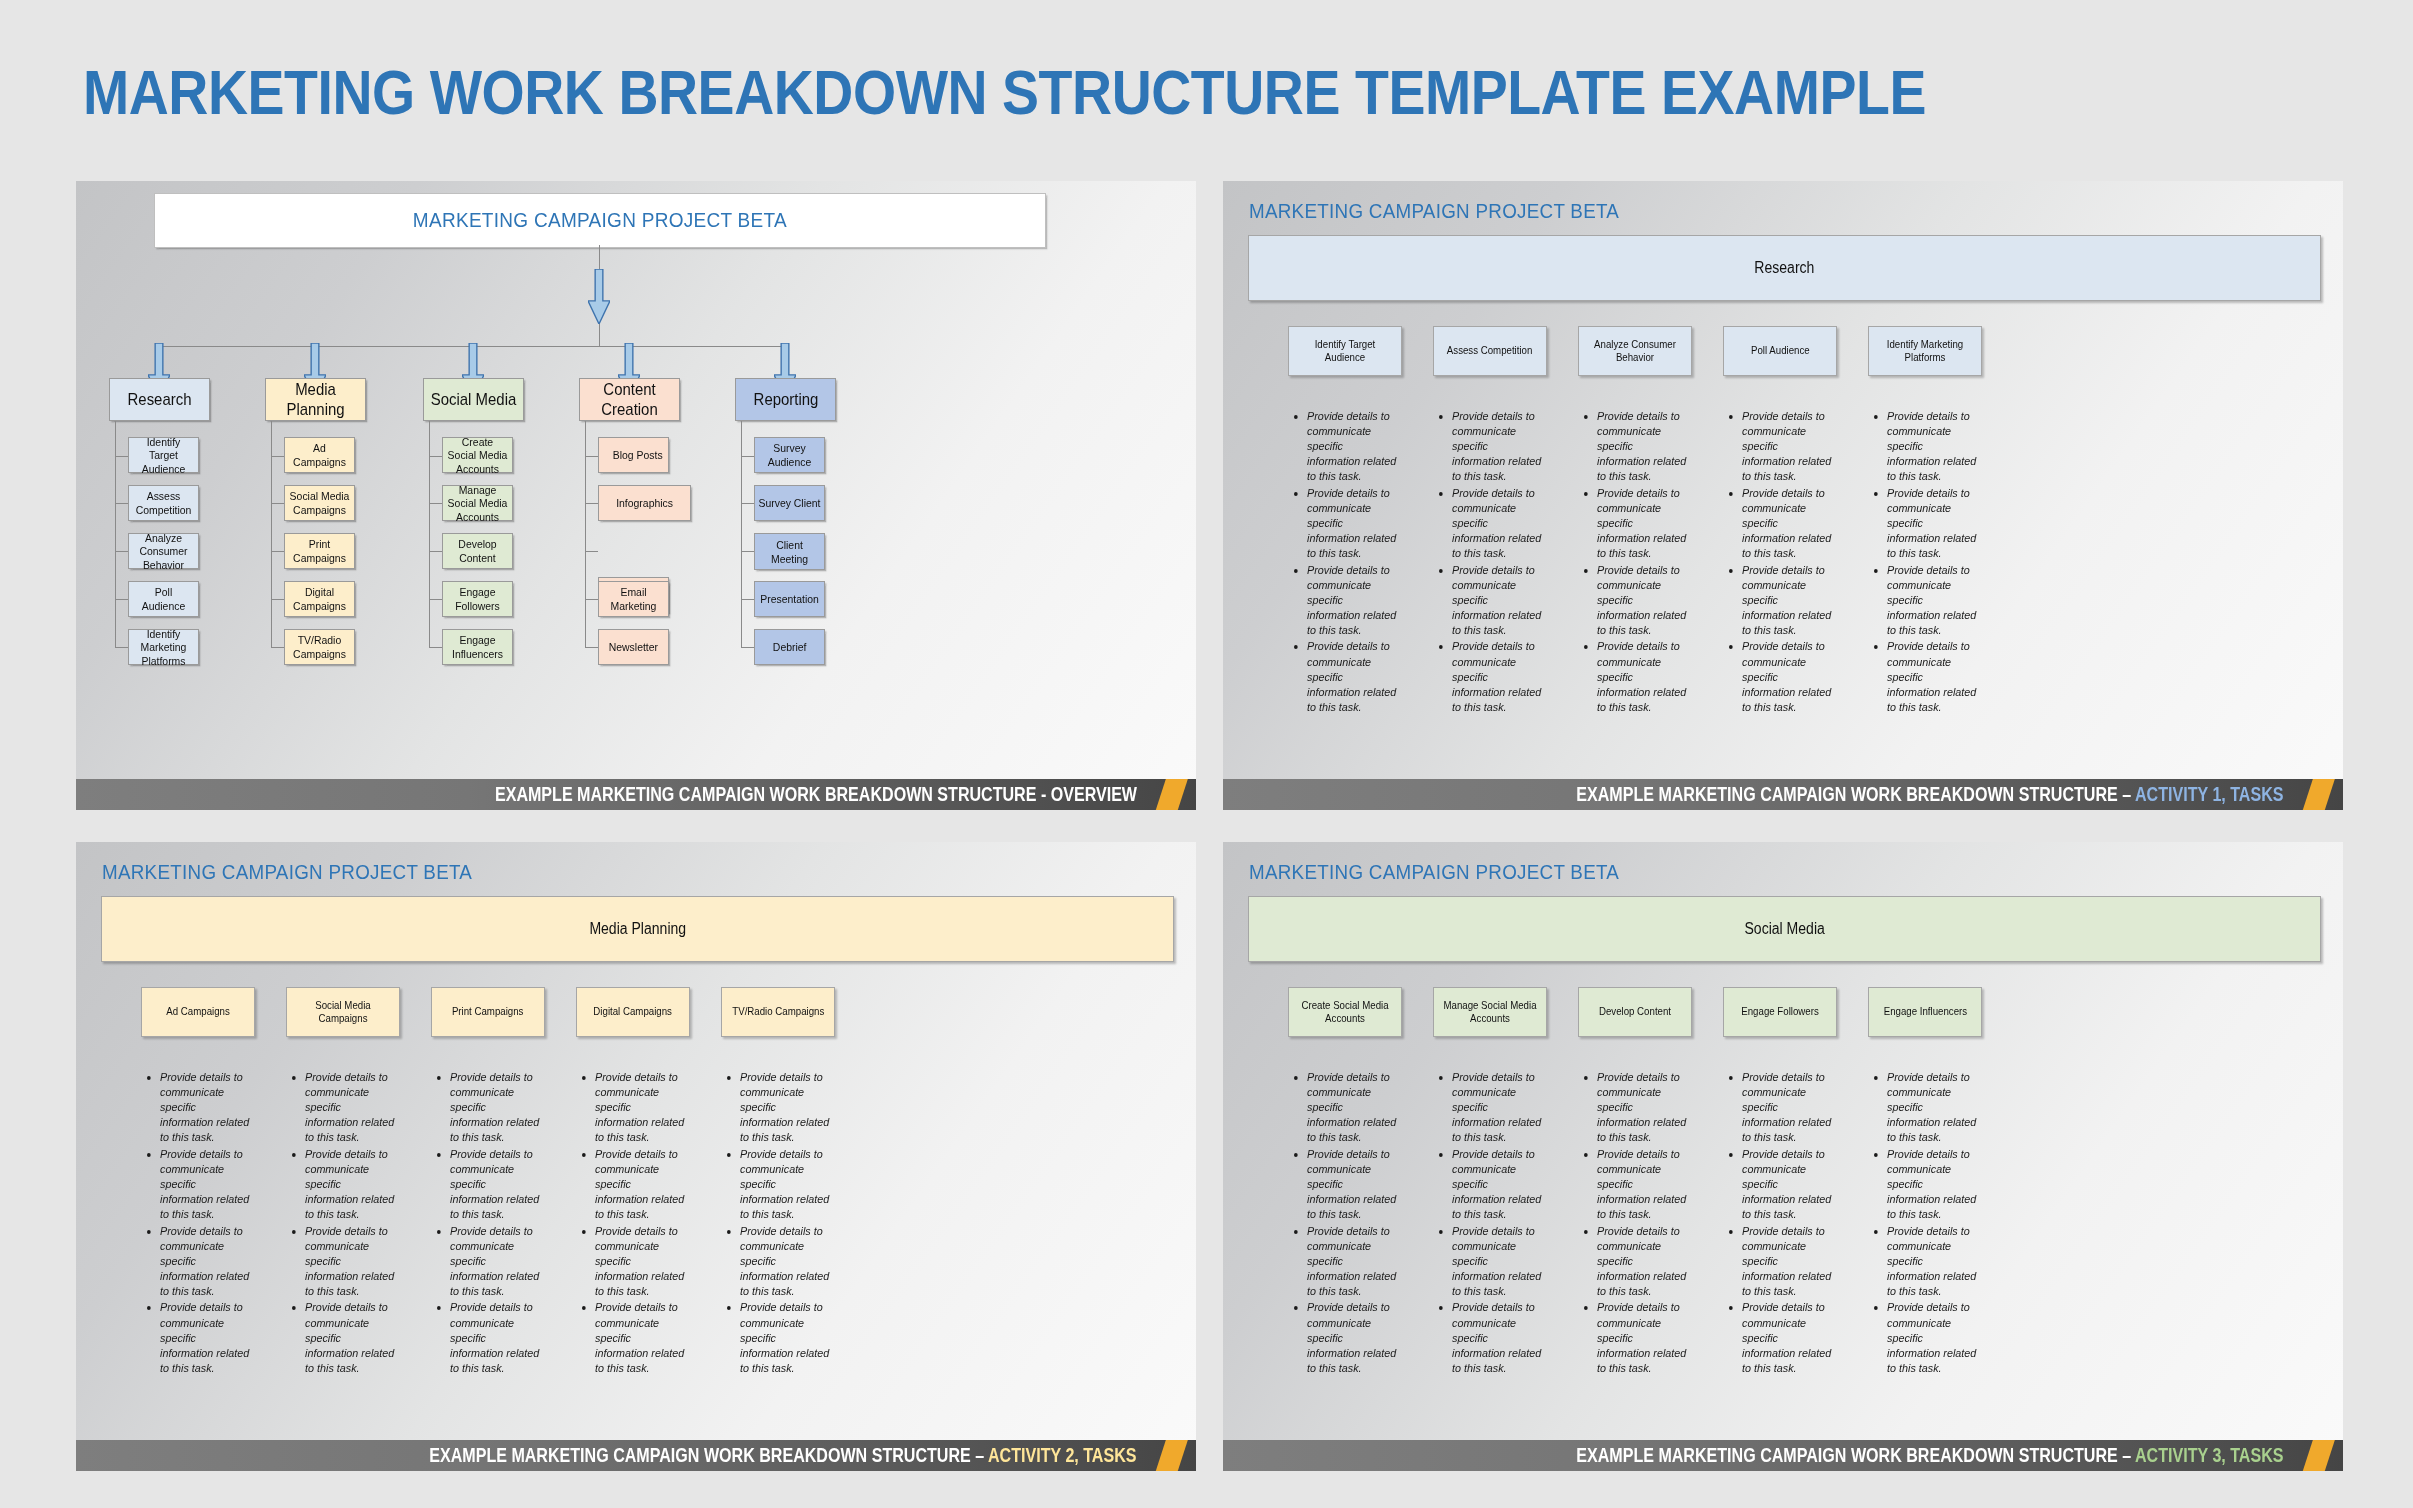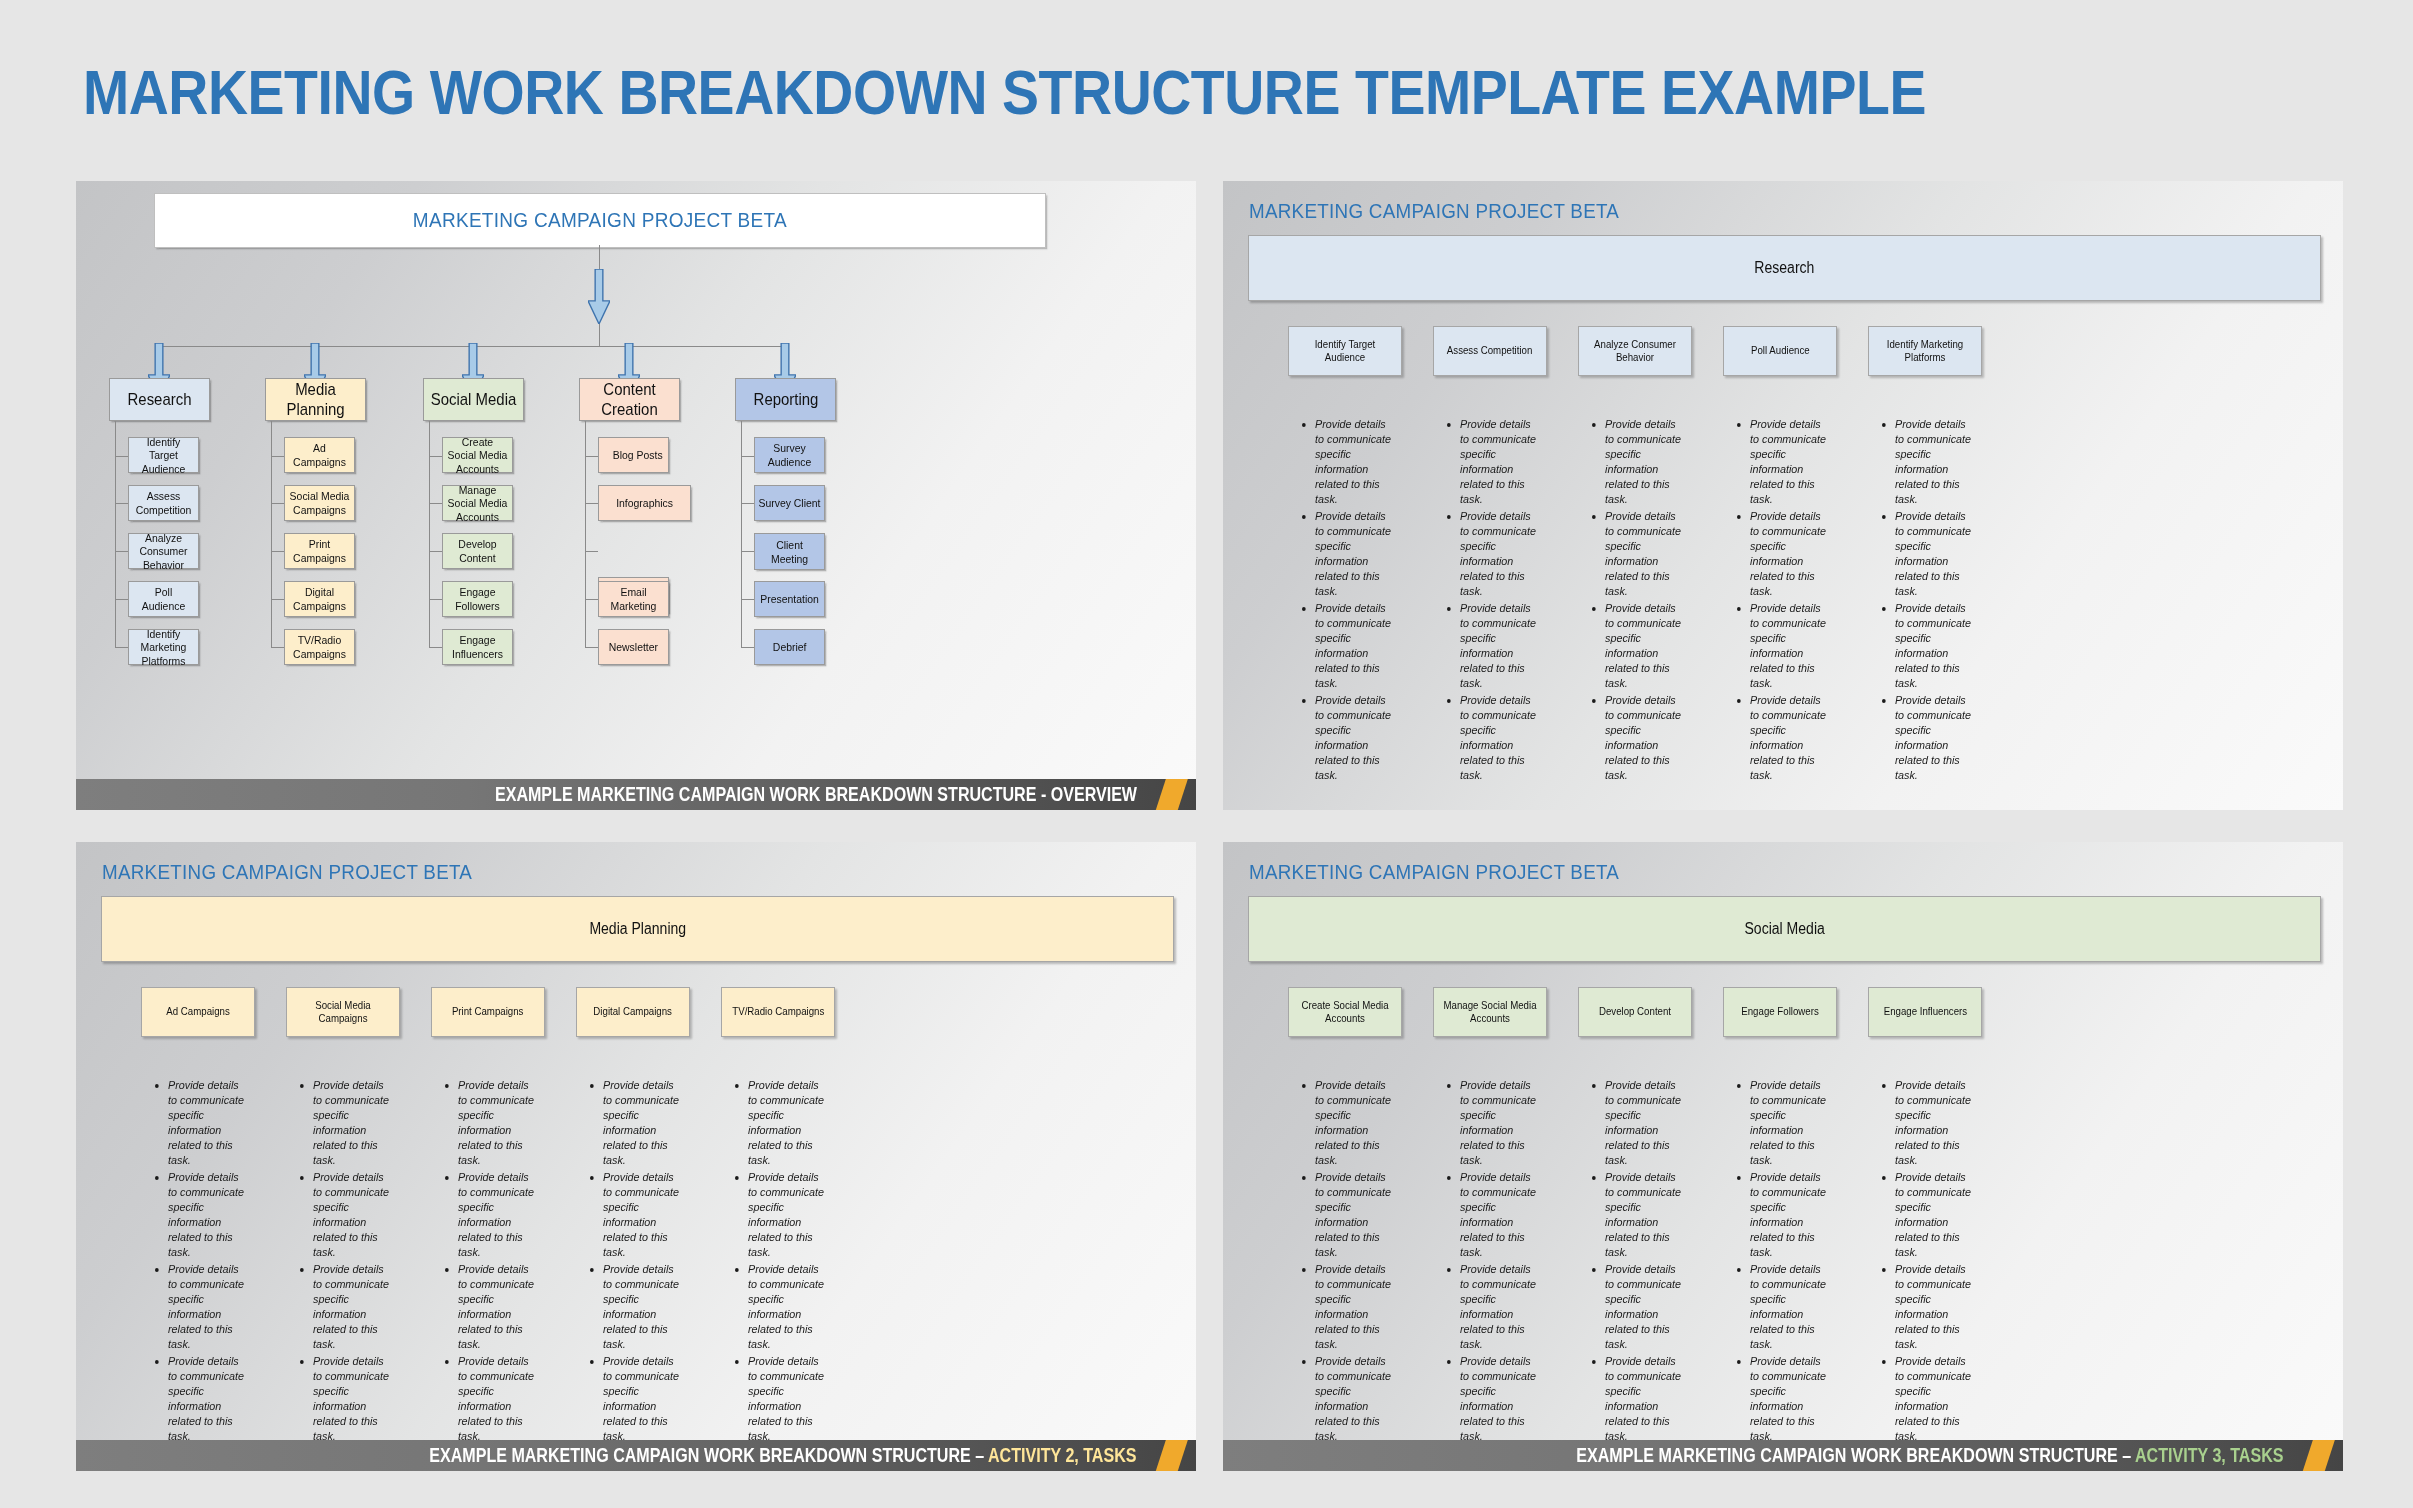--- a/index.html
+++ b/index.html
@@ -101,21 +101,21 @@
     text-align:center;box-sizing:border-box;
   }
   .taskcard span{font-size:11px;color:#111;line-height:1.22;transform:scaleX(.88);display:block;}
   .bullets{
     position:absolute;
     font-style:italic;
     font-size:11.6px;
     line-height:1.30;
     color:#1a1a1a;
   }
-  .bullets ul{margin:16px;padding-left:22px;}
+  .bullets ul{margin:8px;padding-left:22px;}
   .bullets li{margin:0 0 1.5px 0;transform:scaleX(.93);transform-origin:left top;}
 </style>
 </head>
 <body>
 
 <div id="main-title">MARKETING WORK BREAKDOWN STRUCTURE TEMPLATE EXAMPLE</div>
 
 <div class="panel" id="p-overview" style="left:76px;top:181px;width:1120px;height:629px;">
   <div class="panel-body"></div>
   <div id="ov-root" class="root-box" style="left:78px;top:11.6px;width:890px;height:53px;">
@@ -327,20 +327,26 @@
       </div>
       <div class="bullets" style="left:634px;top:219px;width:136px;">
         <ul>
           <li>Provide details to communicate specific information related to this task.</li>
           <li>Provide details to communicate specific information related to this task.</li>
           <li>Provide details to communicate specific information related to this task.</li>
           <li>Provide details to communicate specific information related to this task.</li>
         </ul>
       </div>
     </div>
+  <div class="panel-footer">
+    <div class="footer-text">
+      <span>EXAMPLE MARKETING CAMPAIGN WORK BREAKDOWN STRUCTURE – </span><span class="footer-accent">ACTIVITY 1, TASKS</span>
+    </div>
+    <div class="footer-slash"></div>
+  </div>
 </div>
 
 <div class="panel" id="p-a2" style="left:76px;top:842px;width:1120px;height:629px;">
   <div class="panel-body"></div>
   <div class="panel-heading" style="left:26px;top:19px;">MARKETING CAMPAIGN PROJECT BETA</div>
   <div class="band" id="a2-band" style="left: 25px; top: 54px; width: 1071px; height: 64px; background: rgb(253, 238, 203);">
     <span>Media Planning</span>
   </div>
   <div id="a2-canvas">
       <div class="taskcard" style="left:65px;top:145px;width:114px;height:50px;background:#fdeecb;">

